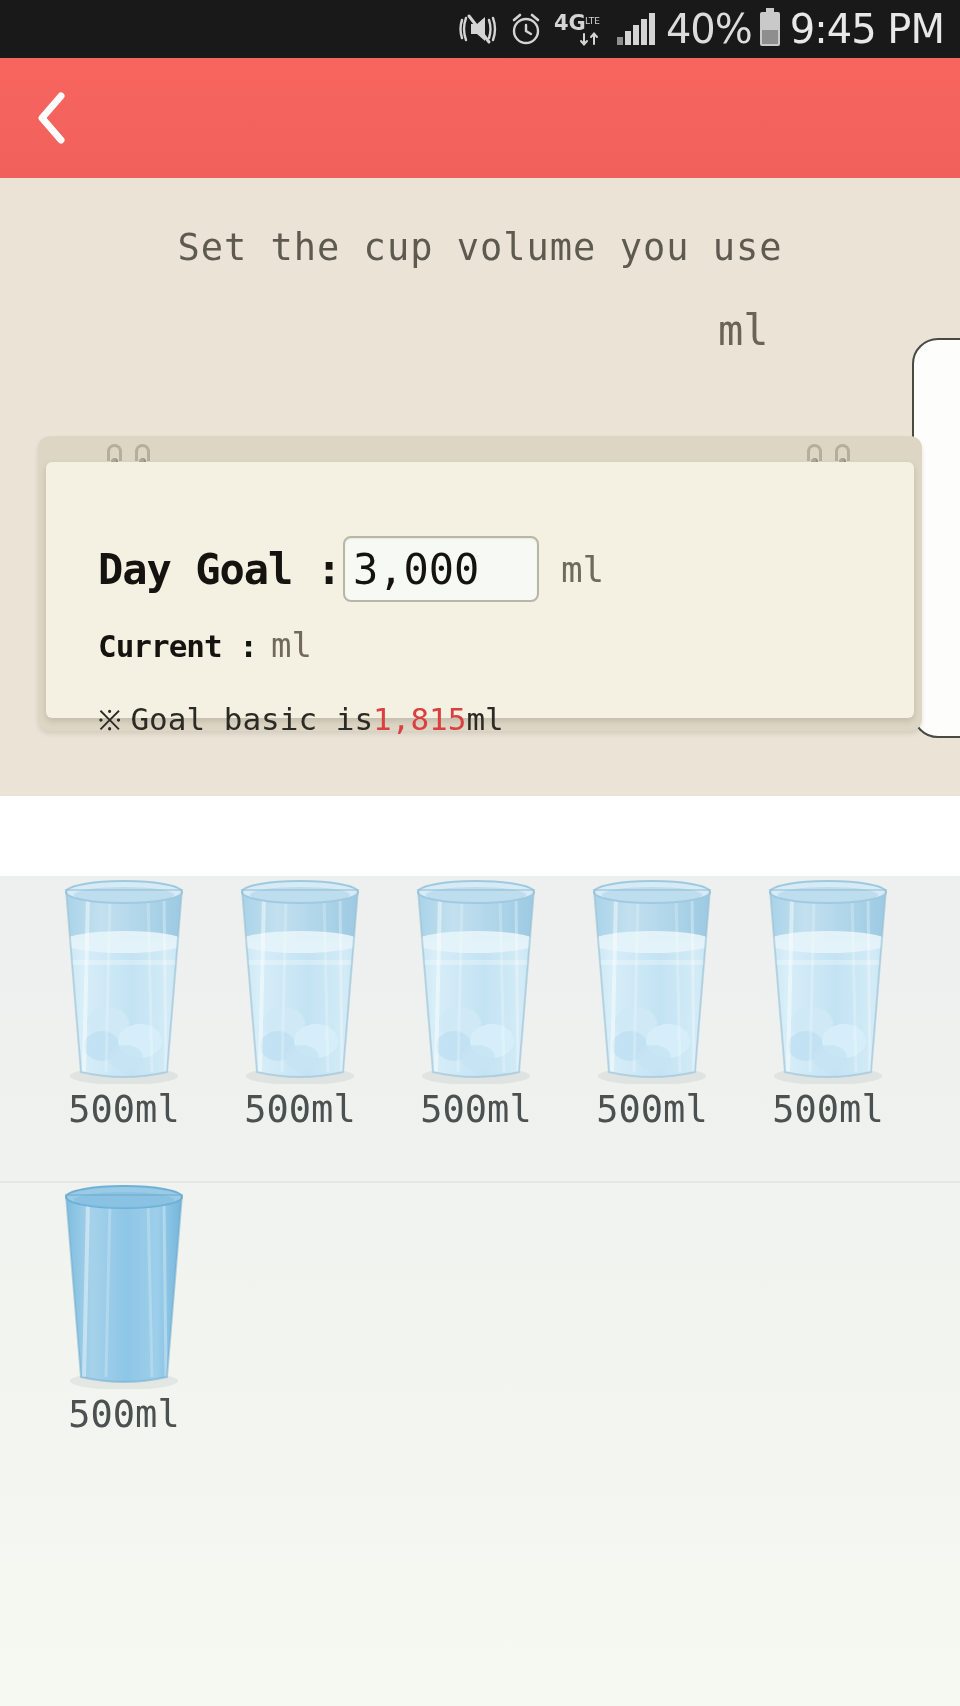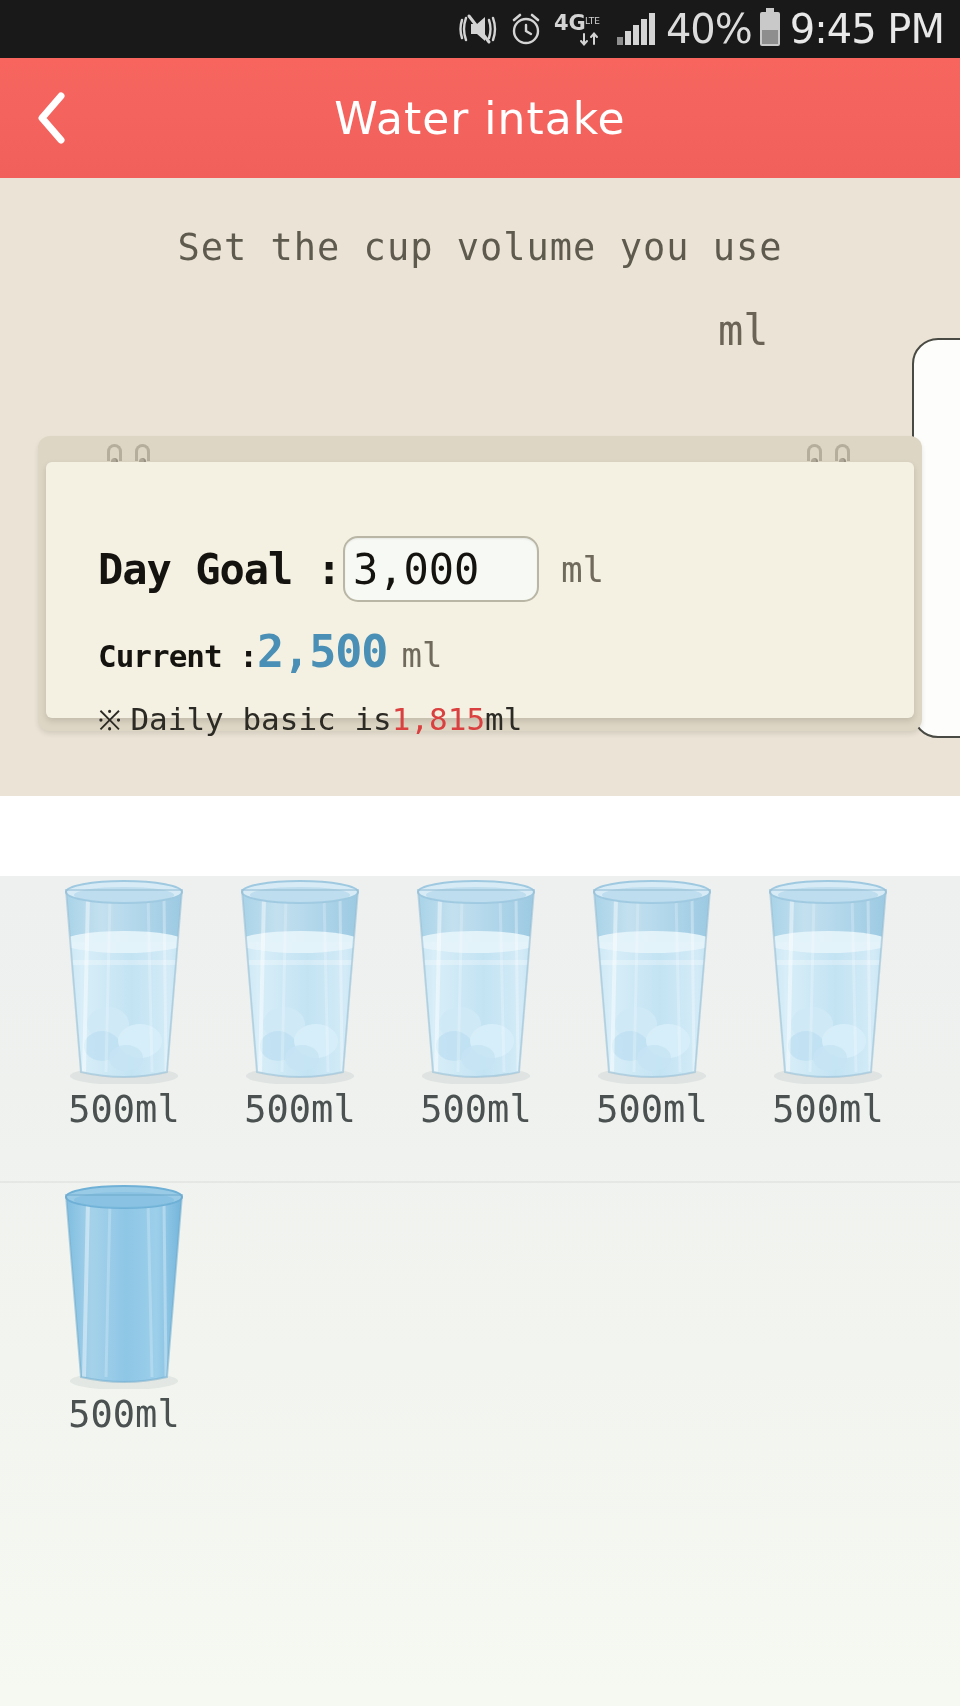--- a/index.html
+++ b/index.html
@@ -99,21 +99,21 @@
     box-shadow: inset -2px 0 0 rgba(0,0,0,.12);
   }
 
   .goal-row {
     position: absolute; top: 74px; left: 52px;
     display: flex; align-items: center;
   }
   .goal-label { font-size: 42px; color: #15130f; font-weight: 700; letter-spacing: -1px; }
   .goal-input {
     width: 196px; height: 66px; margin-left: 2px;
-    background: #f7faf4; border: 2px solid #b9b6a6; border-radius: 15px;
+    background: #f7faf4; border: 2px solid #b9b6a6; border-radius: 8px;
     display: flex; align-items: center; padding-left: 8px;
     font-size: 42px; color: #15130f;
     box-shadow: inset 0 1px 2px rgba(0,0,0,.07);
   }
   .goal-unit { font-size: 36px; color: #6f6a5c; margin-left: 22px; }
 
   .cur-row { position: absolute; top: 163px; left: 52px; display: flex; align-items: baseline; }
   .cur-label { font-size: 31px; color: #15130f; font-weight: 700; letter-spacing: -1px; }
   .cur-value { font-size: 45px; color: #4a8fb5; font-weight: 700; letter-spacing: -1px; }
   .cur-unit { font-size: 34px; color: #6f6a5c; margin-left: 14px; }
@@ -211,21 +211,20 @@
     </span>
     <span class="sb-time">9:45 PM</span>
   </div>
 
   <div class="header">
     <span class="back-btn">
       <svg width="46" height="60" viewBox="0 0 46 60">
         <path d="M31 8 L12 30 L31 52" stroke="#ffffff" stroke-width="7" fill="none" stroke-linecap="round" stroke-linejoin="round"></path>
       </svg>
     </span>
-    <div class="header-title">Water intake</div>
   </div>
 
   <div class="settings">
 
     <div class="set-label">Set the cup volume you use</div>
 
     <div class="cup-unit">ml</div>
 
     <div class="peek-card"></div>
 
@@ -254,27 +253,26 @@
       <div class="note-page">
 
         <div class="goal-row">
           <span class="goal-label">Day Goal :</span>
           <span class="goal-input" placeholder="3,000">3,000</span>
           <span class="goal-unit">ml</span>
         </div>
 
         <div class="cur-row">
           <span class="cur-label">Current :</span>
-          <span class="cur-value">2,500</span>
           <span class="cur-unit">ml</span>
         </div>
 
         <div class="basic-row">
           <span class="basic-star">※</span>
-          <span class="basic-text">Daily basic is</span>
+          <span class="basic-text">Goal basic is</span>
           <span class="basic-value">1,815</span>
           <span class="basic-unit">ml</span>
         </div>
 
       </div>
     </div>
   </div>
 
   <div class="glass-area">
 

